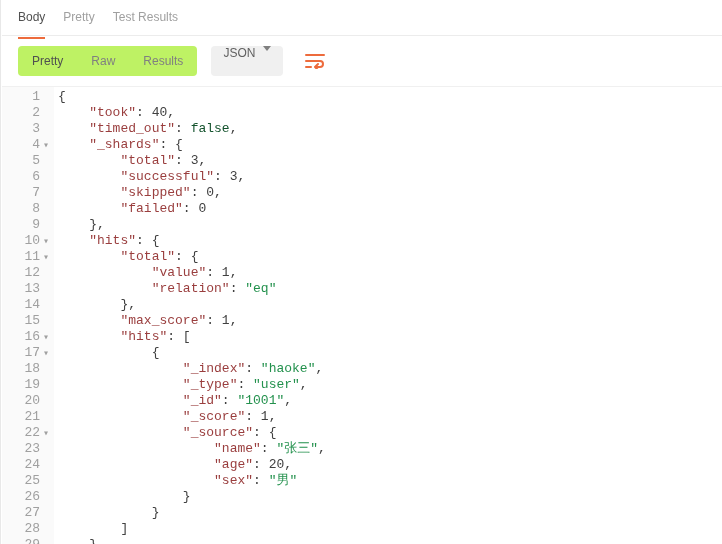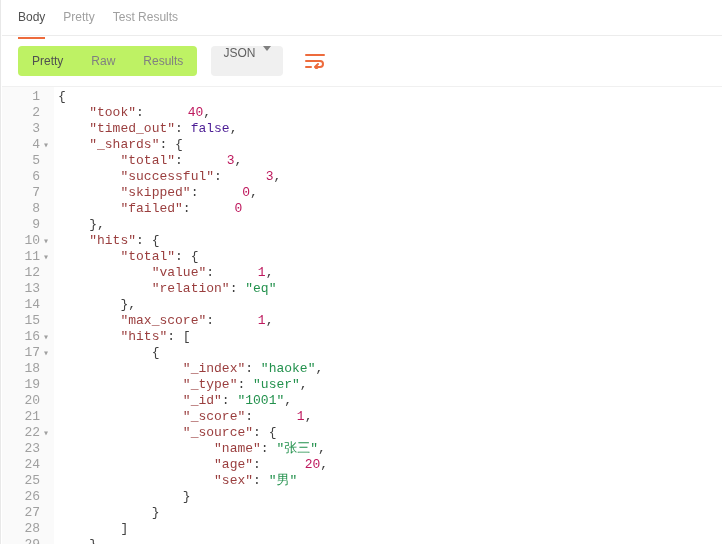--- a/index.html
+++ b/index.html
@@ -20,22 +20,22 @@
   .editor { flex: 1; overflow: auto; font-family: Consolas, 'Courier New', monospace; font-size: 13px; line-height: 16px; display: flex; border-top: 1px solid #f0f0f0; }
   .gutter { background: #fafafa; color: #a0a0a0; text-align: right; padding: 2px 6px 2px 4px; user-select: none; min-width: 52px; }
   .gutter .ln { height: 16px; white-space: nowrap; }
   .gutter .fold { color: #a0a0a0; padding-left: 3px; display: inline-block; width: 8px; font-size: 10px; }
   .code { flex: 1; padding: 2px 0; }
   .code .line { height: 16px; white-space: pre; padding-left: 4px; }
   .tok-brace { color: #404040; }
   .tok-key { color: #9a3e3e; }
   .tok-colon { color: #404040; }
   .tok-str { color: #23914d; }
-  .tok-num { color: #be185d; margin-left: 36px; }
-  .tok-bool { color: #4c1d95; }
+  .tok-num { color: #404040; }
+  .tok-bool { color: #14532d; }
   .tok-comma { color: #404040; }
 </style>
 </head>
 <body>
 
 <div class="container">
   <div class="tabs" id="tabs-container">
       <div class="tab active">Body</div>
       <div class="tab">Pretty</div>
       <div class="tab">Test Results</div>

